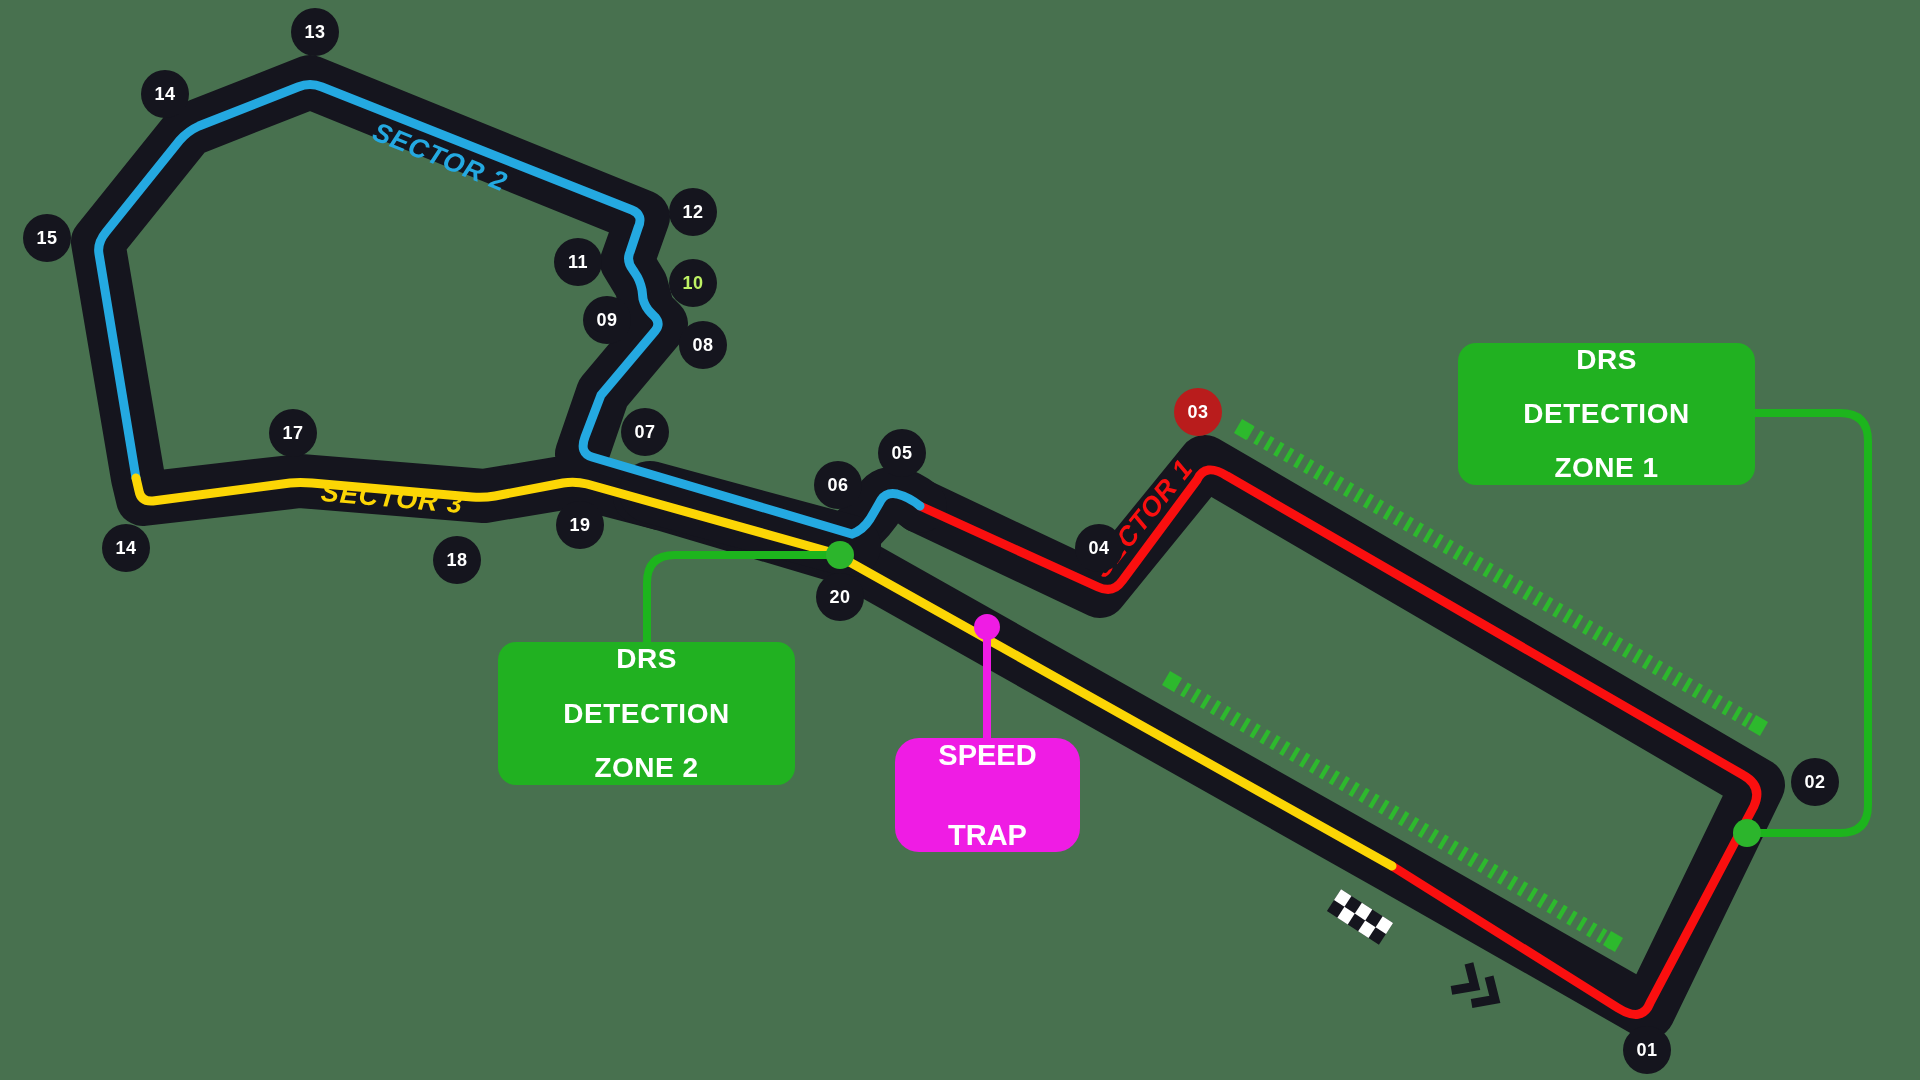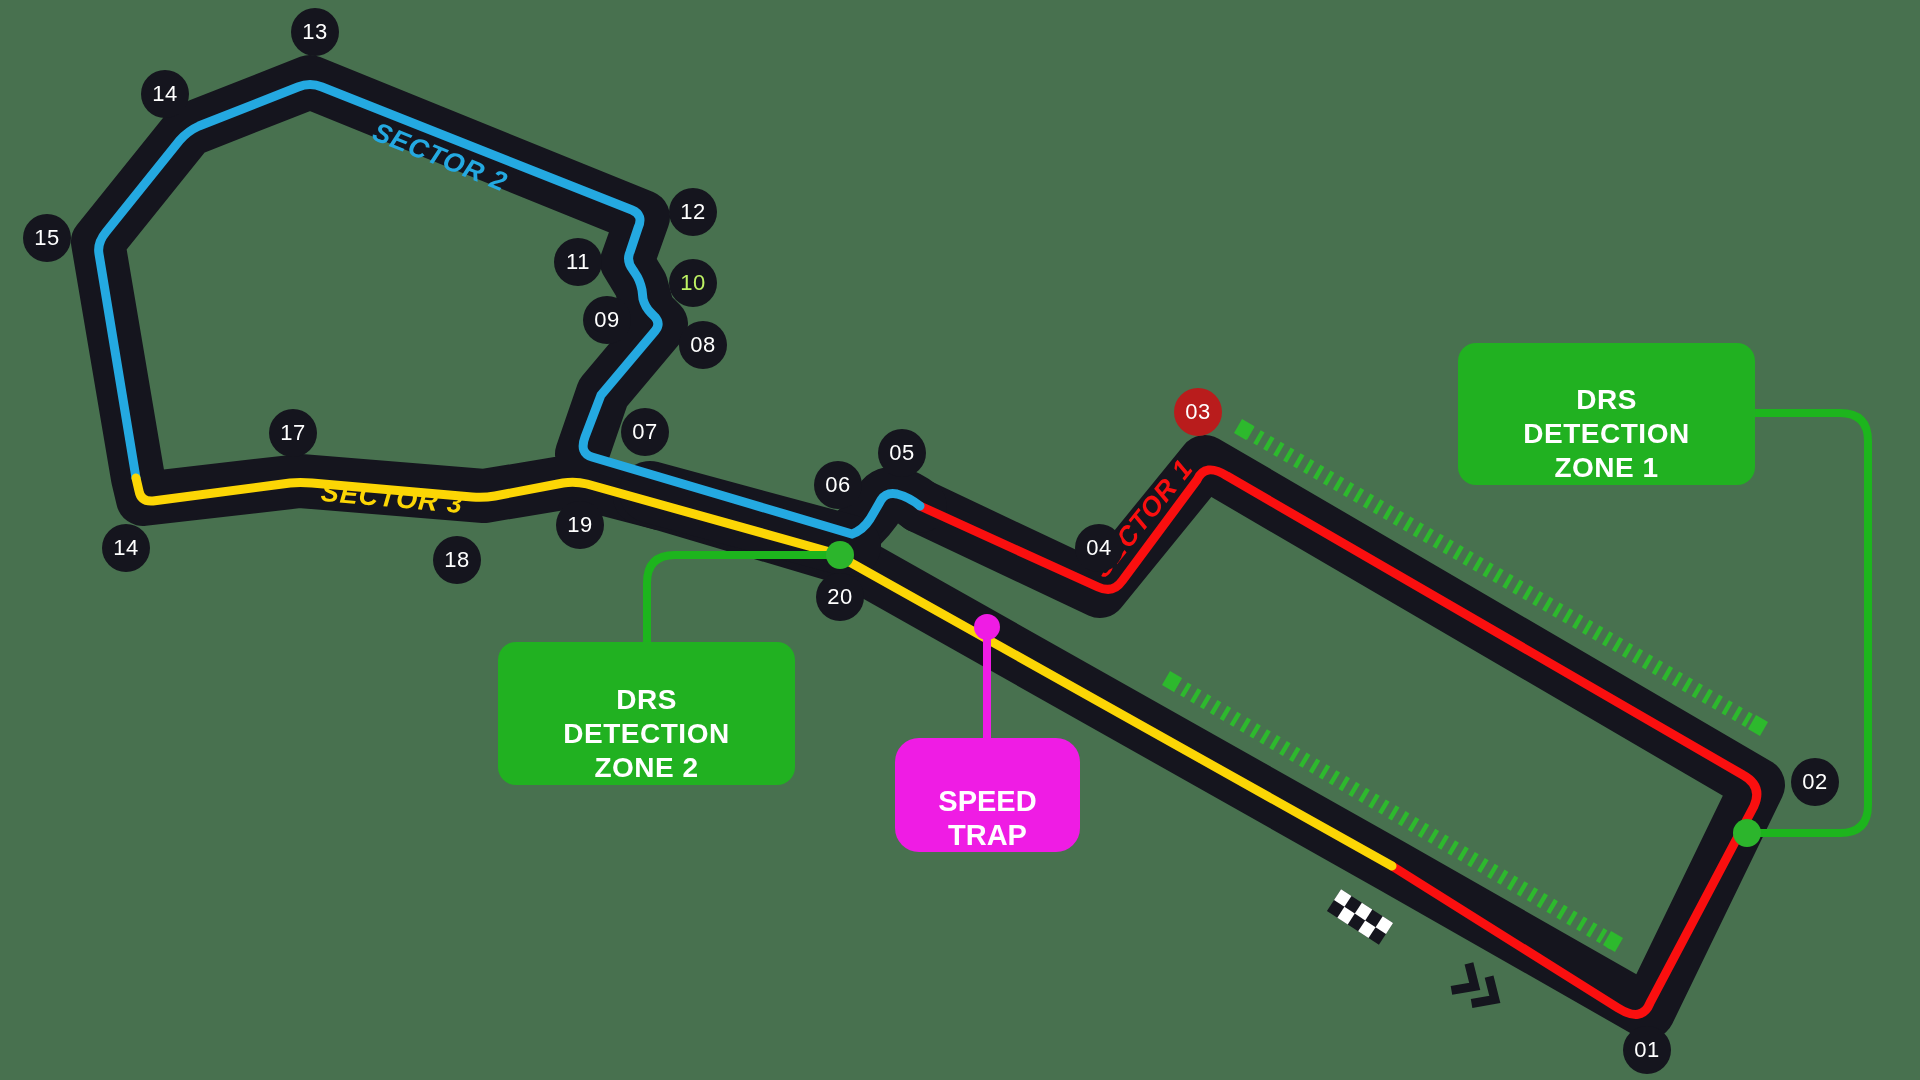--- a/index.html
+++ b/index.html
@@ -3,31 +3,31 @@
 <meta charset="utf-8">
 <style>
   html,body{margin:0;padding:0;}
   body{font-family:"Liberation Sans", sans-serif;}
   #stage{position:relative;width:1920px;height:1080px;background:#48714f;overflow:hidden;}
   #trackSvg{position:absolute;left:0;top:0;}
 
   
   .turn{position:absolute;width:48px;height:48px;border-radius:50%;
         background:#15151e;color:#ffffff;display:flex;align-items:center;justify-content:center;
-        font-size:22px;font-weight:normal;letter-spacing:.5px;}
+        font-size:18px;font-weight:bold;letter-spacing:.5px;}
 
   
   .sector-label{position:absolute;width:180px;text-align:center;font-weight:bold;font-style:italic;
         font-size:27px;letter-spacing:1px;white-space:nowrap;}
   .sector-label.s1{left:1053px;top:503px;transform:rotate(-51deg);color:#fa0f0f;}
   .sector-label.s2{left:350px;top:142px;transform:rotate(22deg);color:#24a9e1;}
   .sector-label.s3{left:302px;top:483px;transform:rotate(5deg);color:#fcd605;}
 
   
-  .callout{position:absolute;display:flex;flex-direction:column;align-items:center;justify-content:flex-end;
+  .callout{position:absolute;display:flex;flex-direction:column;align-items:center;justify-content:space-between;
         color:#fff;font-weight:bold;text-align:center;}
   .callout span{display:block;line-height:34px;}
   .drs-box{background:#21b121;border-radius:18px;font-size:28px;letter-spacing:.5px;}
   #drs1{left:1458px;top:343px;width:297px;height:142px;}
   #drs2{left:498px;top:642px;width:297px;height:143px;}
   #speedtrap{left:895px;top:738px;width:185px;height:114px;background:#ef1ce4;border-radius:24px;font-size:29px;}
 </style>
 </head>
 <body>
 

